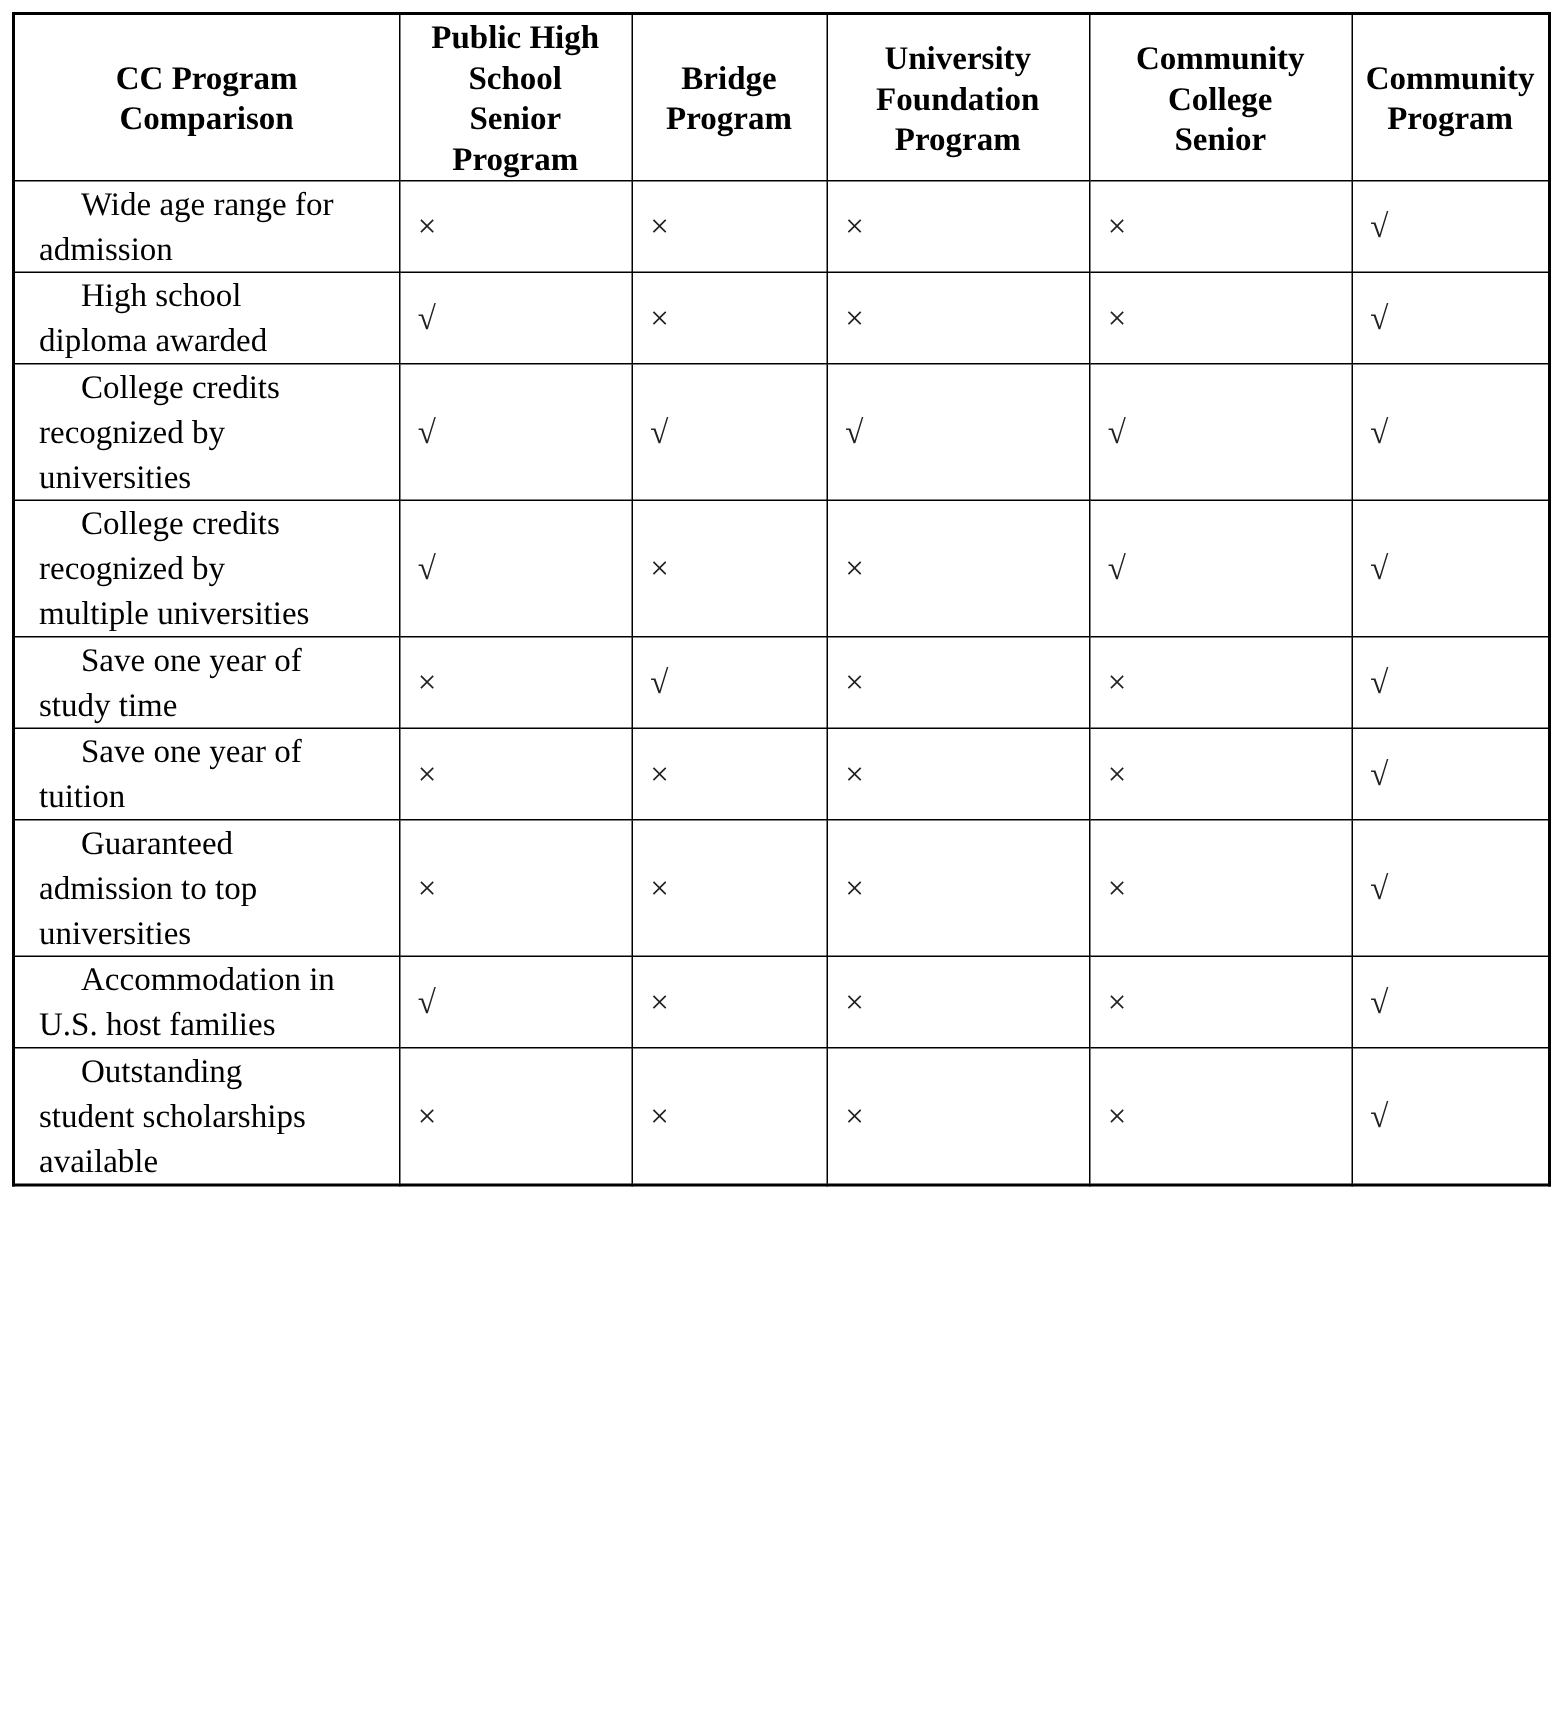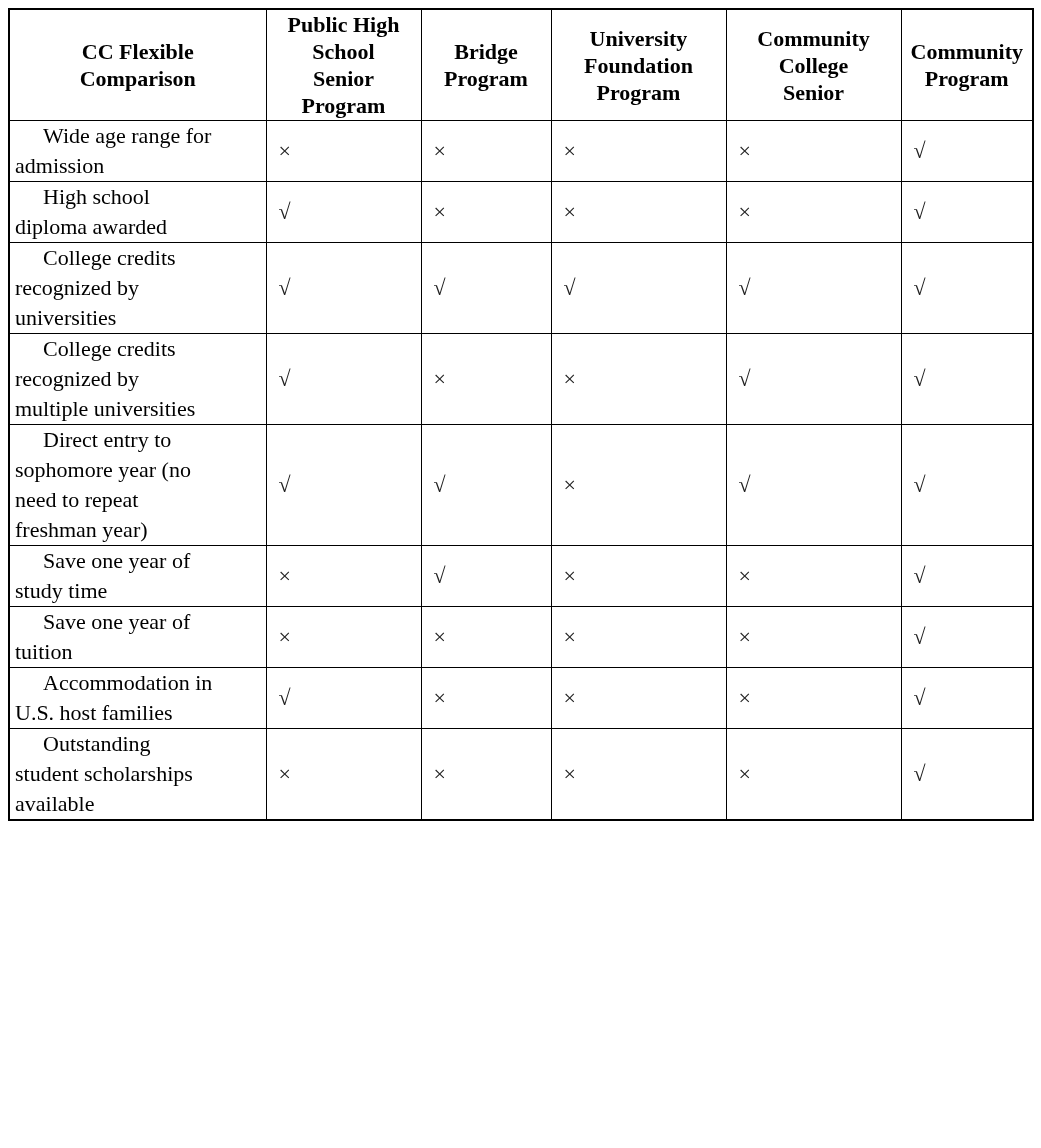--- a/index.html
+++ b/index.html
@@ -37,21 +37,21 @@
     vertical-align: middle;
     white-space: pre-line;
     padding: 1px 2px;
   }
   td.row-label {
     font-size: 22px;
     line-height: 30px;
     vertical-align: middle;
     white-space: pre-line;
     text-indent: 28px;
-    padding: 0 3px 0 5px;
+    padding: 0 3px 0 16px;
   }
   td.val {
     font-size: 22px;
     line-height: 30px;
     vertical-align: middle;
     padding: 0 0 0 12px;
     color: #222222;
   }
 </style>
 </head>
@@ -61,21 +61,21 @@
   <colgroup>
     <col class="c-label">
       <col class="c-phs">
       <col class="c-bridge">
       <col class="c-uf">
       <col class="c-cc">
       <col class="c-felician">
   </colgroup>
   <thead>
     <tr>
-      <th class="hdr">CC Flexible
+      <th class="hdr">CC Program
 Comparison</th>
       <th class="hdr">Public High
 School
 Senior
 Program</th>
       <th class="hdr">Bridge
 Program</th>
       <th class="hdr">University
 Foundation
 Program</th>
@@ -119,42 +119,41 @@
       <td class="row-label">College credits
 recognized by
 multiple universities</td>
       <td class="val">√</td>
       <td class="val">×</td>
       <td class="val">×</td>
       <td class="val">√</td>
       <td class="val">√</td>
     </tr>
     <tr>
-      <td class="row-label">Direct entry to
-sophomore year (no
-need to repeat
-freshman year)</td>
-      <td class="val">√</td>
-      <td class="val">√</td>
-      <td class="val">×</td>
-      <td class="val">√</td>
-      <td class="val">√</td>
-    </tr>
-    <tr>
       <td class="row-label">Save one year of
 study time</td>
       <td class="val">×</td>
       <td class="val">√</td>
       <td class="val">×</td>
       <td class="val">×</td>
       <td class="val">√</td>
     </tr>
     <tr>
       <td class="row-label">Save one year of
 tuition</td>
+      <td class="val">×</td>
+      <td class="val">×</td>
+      <td class="val">×</td>
+      <td class="val">×</td>
+      <td class="val">√</td>
+    </tr>
+    <tr>
+      <td class="row-label">Guaranteed
+admission to top
+universities</td>
       <td class="val">×</td>
       <td class="val">×</td>
       <td class="val">×</td>
       <td class="val">×</td>
       <td class="val">√</td>
     </tr>
     <tr>
       <td class="row-label">Accommodation in
 U.S. host families</td>
       <td class="val">√</td>

